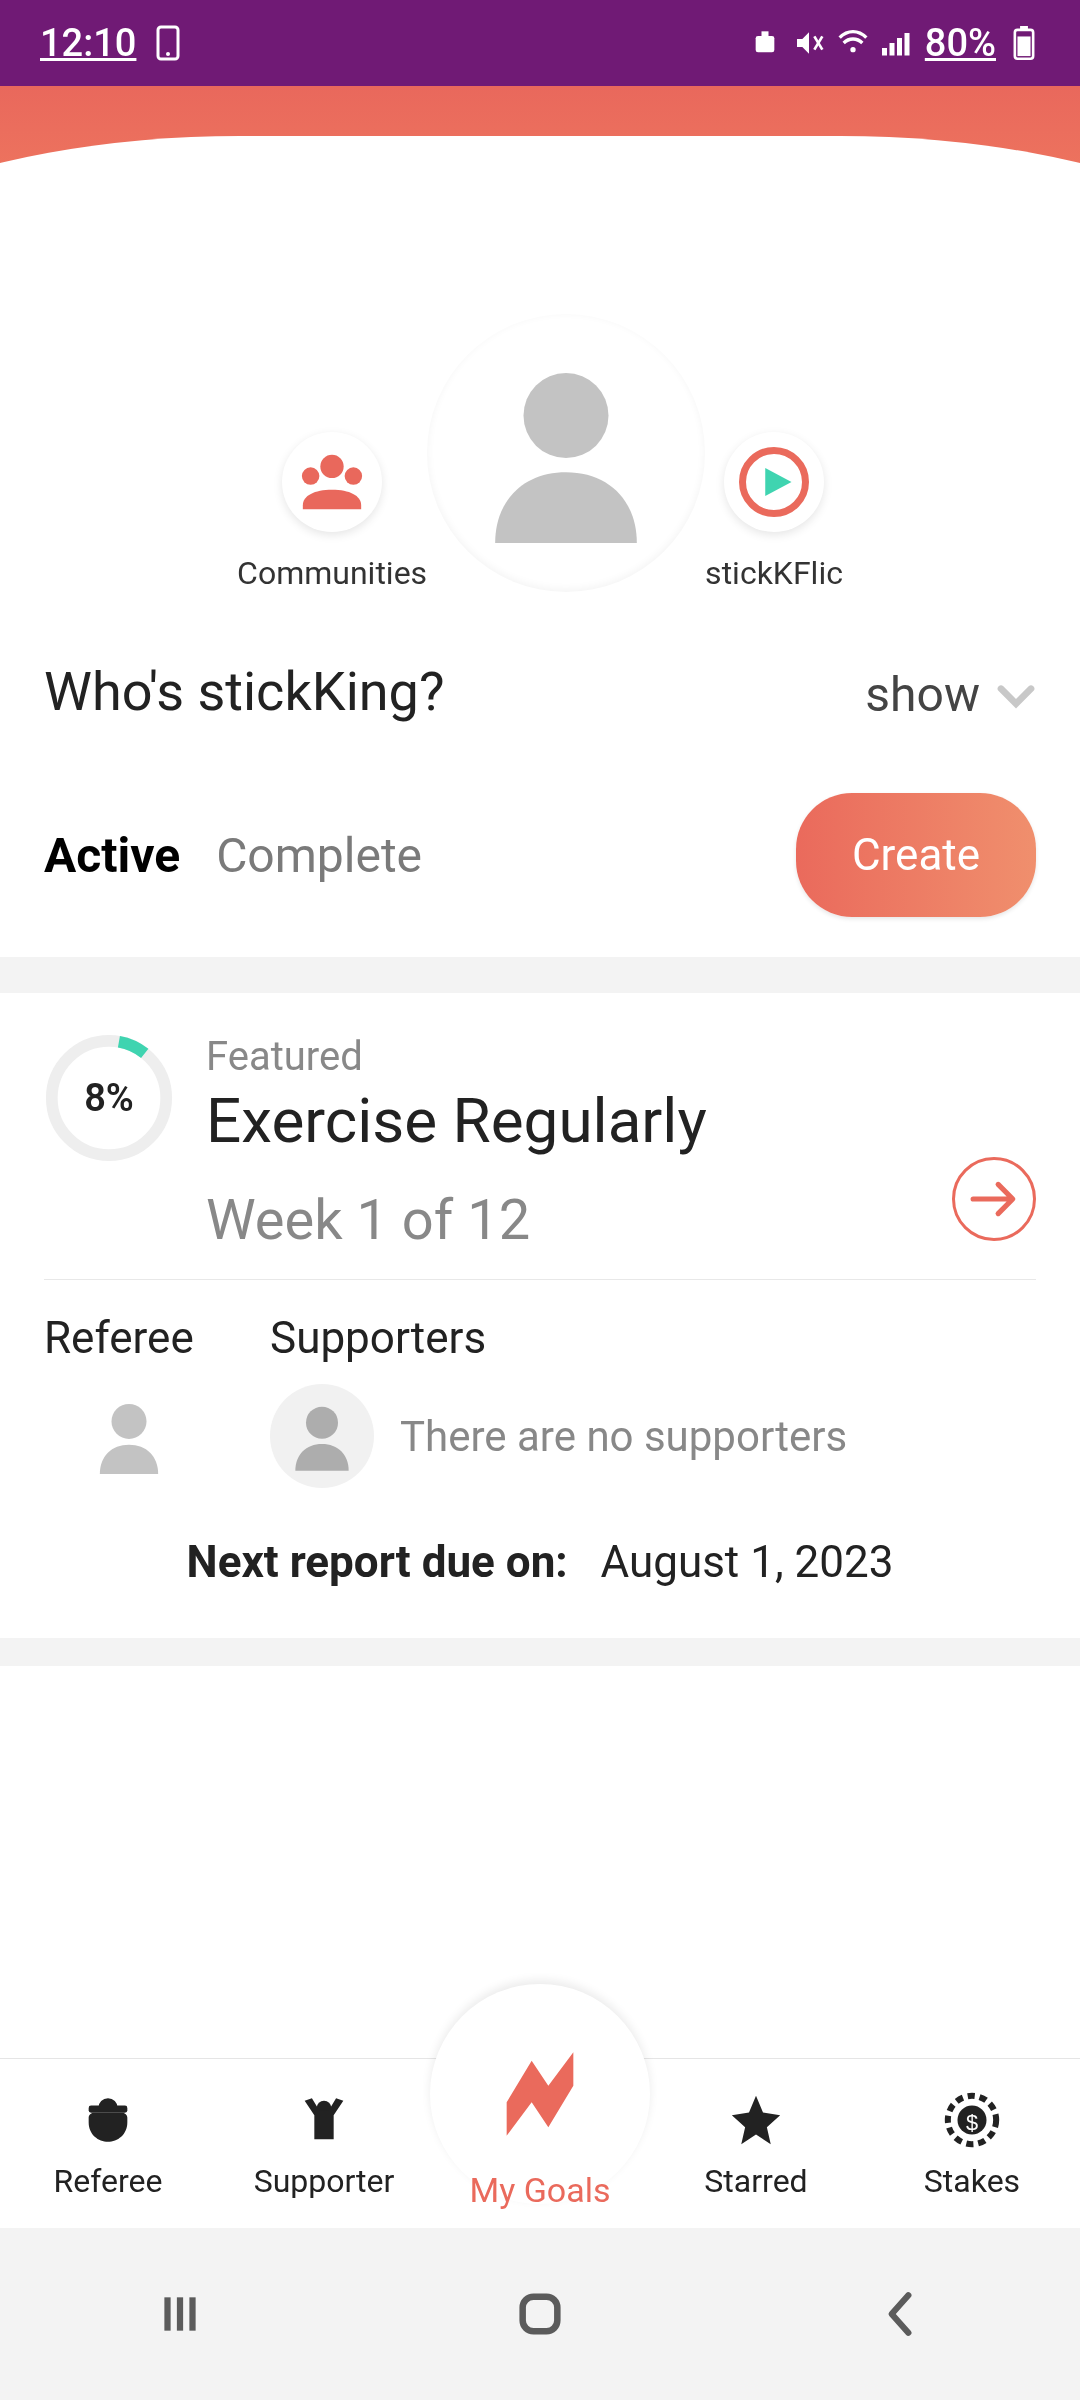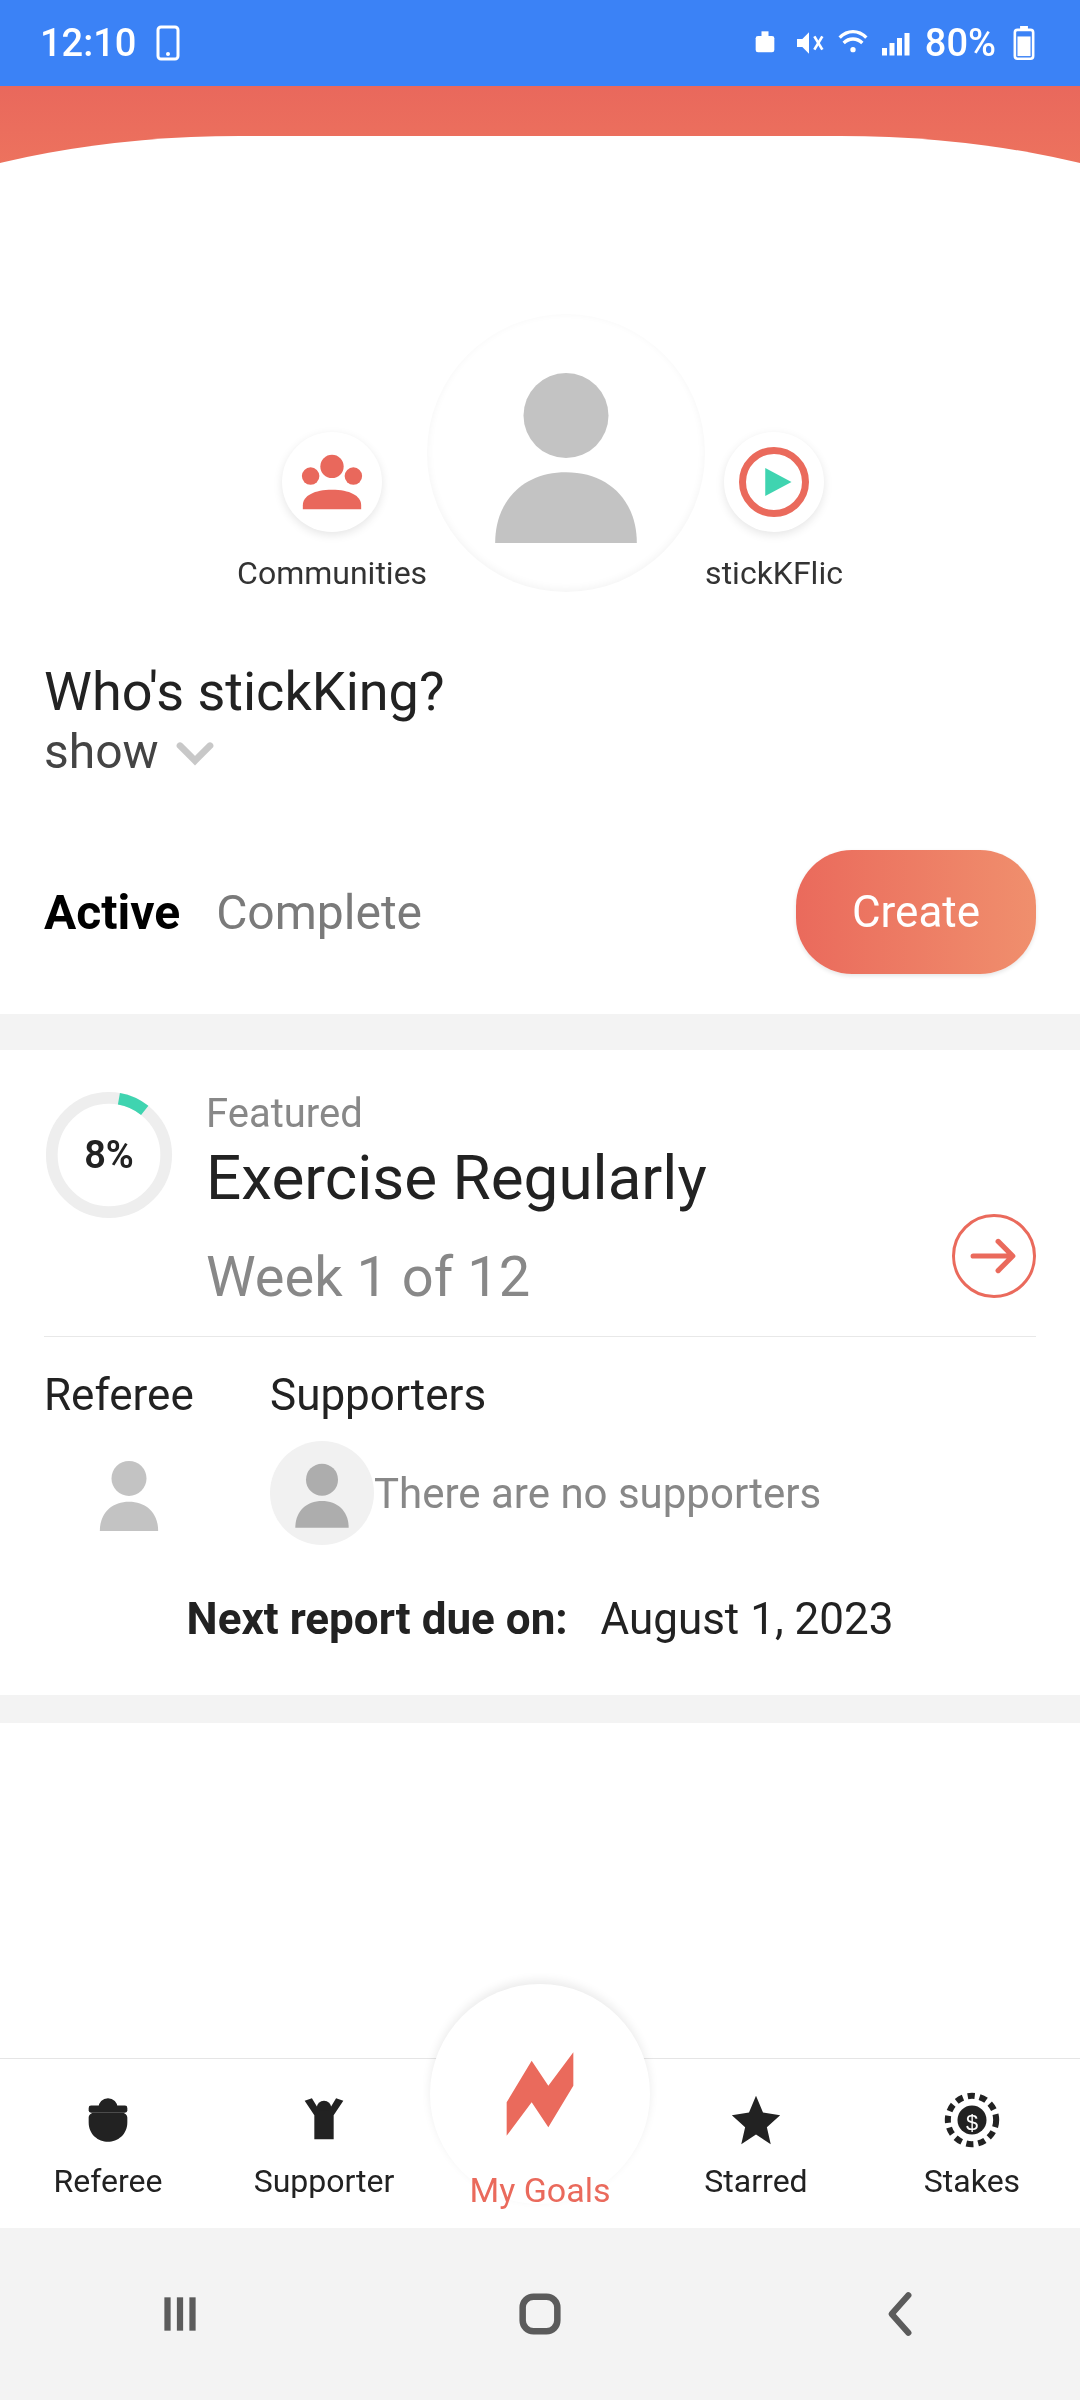--- a/index.html
+++ b/index.html
@@ -1,19 +1,19 @@
 <!DOCTYPE html>
 <html><head>
 <meta charset="utf-8">
 <style>
   * { box-sizing: border-box; margin: 0; padding: 0; }
   html, body { width: 1080px; height: 2400px; font-family: -apple-system, BlinkMacSystemFont, "Segoe UI", Roboto, Helvetica, Arial, sans-serif; background: #fff; overflow: hidden; }
 
   
-  .status-bar { height: 86px; background: #3b82f6; color: #fff; display: flex; align-items: center; justify-content: space-between; padding: 0 40px; font-size: 38px; font-weight: 500; }
+  .status-bar { height: 86px; background: #701a75; color: #fff; display: flex; align-items: center; justify-content: space-between; padding: 0 40px; font-size: 38px; font-weight: 500; text-decoration: underline; }
   .status-left { display: flex; align-items: center; gap: 16px; }
   .status-right { display: flex; align-items: center; gap: 12px; }
   .status-icon { width: 32px; height: 32px; display: inline-flex; align-items: center; justify-content: center; }
 
   
   .header { height: 260px; background: linear-gradient(180deg, #e9685c 0%, #ef795f 50%, #f18f6e 100%); position: relative; }
   .header::after {
     content: "";
     position: absolute;
     bottom: -230px; left: -260px; right: -260px;
@@ -38,21 +38,21 @@
   .circle-item { display: flex; flex-direction: column; align-items: center; gap: 22px; margin-top: 60px; }
   .circle-small { width: 100px; height: 100px; border-radius: 50%; background: #fff; box-shadow: 0 3px 10px rgba(0,0,0,0.10); display: flex; align-items: center; justify-content: center; }
   .circle-label { font-size: 32px; color: #333; }
   .avatar-wrap { width: 278px; height: 278px; border-radius: 50%; background: #fff; display: flex; align-items: center; justify-content: center; margin-top: 0; box-shadow: 0 -2px 8px rgba(0,0,0,0.05) inset; }
   .avatar-inner { color: #c3c3c3; }
   .commun-icon { color: #e9685c; }
   .flic-icon { width: 70px; height: 70px; }
 
   
   .content { margin-top: 300px; padding: 0 44px; }
-  .row1 { display: flex; align-items: flex-start; justify-content: space-between; padding: 14px 0 70px 0; flex-direction: column; }
+  .row1 { display: flex; align-items: flex-end; justify-content: space-between; padding: 14px 0 70px 0; }
   .question { font-size: 54px; font-weight: 400; color: #222; }
   .show-toggle { display: flex; align-items: center; gap: 16px; color: #444; font-size: 48px; }
   .chev svg { color: #c8c8c8; }
 
   .row2 { display: flex; align-items: center; justify-content: space-between; padding-bottom: 40px; }
   .tabs { display: flex; gap: 36px; font-size: 48px; }
   .tab-active { font-weight: 700; color: #000; }
   .tab-inactive { color: #7a7a7a; }
   .create-btn { width: 240px; height: 124px; border-radius: 56px; background: linear-gradient(90deg, #ea6a5c 0%, #f08f6d 100%); display: flex; align-items: center; justify-content: center; color: #fff; font-size: 44px; font-weight: 400; box-shadow: 0 2px 4px rgba(0,0,0,0.1);}
 
@@ -68,21 +68,21 @@
   .goal-title { font-size: 62px; color: #222; margin-bottom: 30px; }
   .goal-week { font-size: 56px; color: #888; }
   .arrow-circle { position: absolute; right: 0px; bottom: 38px; width: 84px; height: 84px; border: 3px solid #ea6a5c; border-radius: 50%; display:flex; align-items:center; justify-content:center; color:#ea6a5c; }
 
   .ref-sup { display:flex; gap: 56px; padding: 32px 0 10px 0; }
   .col-label { font-size: 44px; color:#222; margin-bottom: 20px; }
   .person-circle { width: 104px; height:104px; border-radius:50%; background:#f1f1f1; display:flex; align-items:center; justify-content:center; color:#c3c3c3; }
   .col1 { width: 170px; display:flex;flex-direction:column;align-items:center; }
   .col1 .col-label { align-self:flex-start;}
   .col2 { flex:1; }
-  .sup-row { display:flex; align-items:center; }
+  .sup-row { display:flex; align-items:center; gap: 26px; }
   .no-sup { font-size: 42px; color:#888; }
 
   .due-row { text-align:center; font-size: 44px; color:#222; padding: 38px 0 50px 0;}
   .due-row .due-label{ font-weight:700; }
 
   .gap2{ height: 28px; background:#f3f3f3; margin:0 -44px;}
 
   
   .bottom-nav { position:absolute; bottom:172px; left:0; right:0; height:170px; background:#fff; border-top:1px solid #e5e5e5; display:flex; align-items:center; justify-content:space-around; }
   .nav-item{ display:flex; flex-direction:column; align-items:center; gap:10px; font-size:32px; color:#222; width:180px; }

